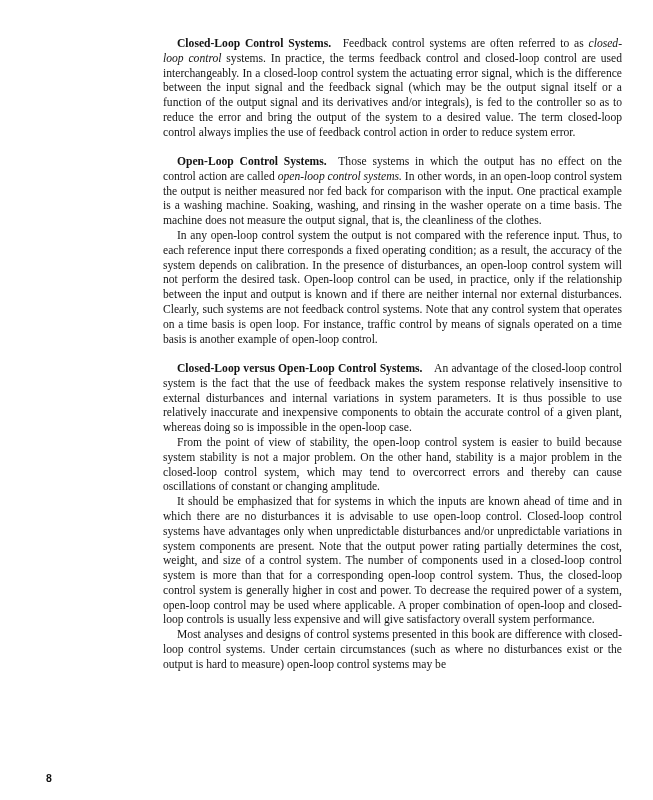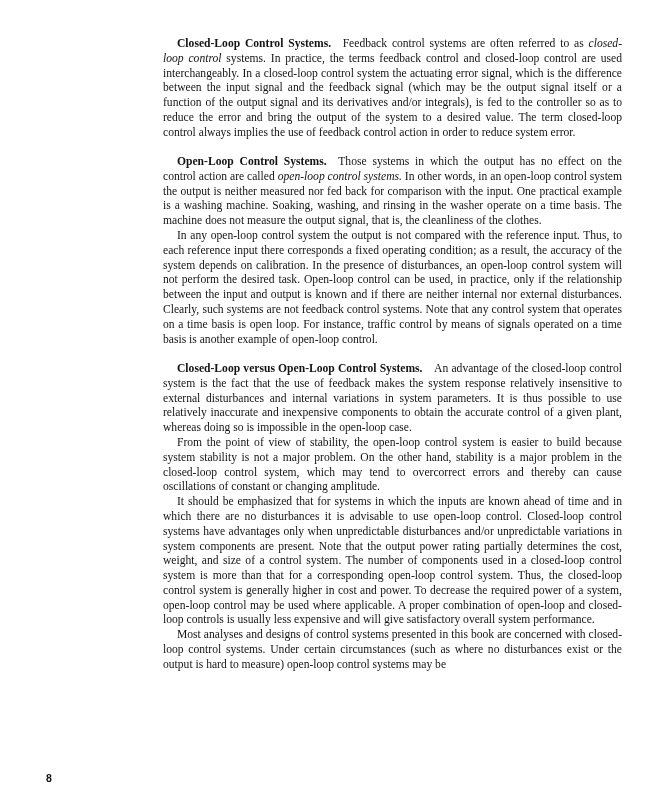--- a/index.html
+++ b/index.html
@@ -59,20 +59,20 @@
 
 <div class="page">
 
   <div class="text-block">
       <p class="para section"><span class="run-bold">Closed-Loop Control Systems.</span><span class="run-normal"> Feedback control systems are often referred to as </span><span class="run-italic">closed-loop control</span><span class="run-normal"> systems. In practice, the terms feedback control and closed-loop control are used interchangeably. In a closed-loop control system the actuating error signal, which is the difference between the input signal and the feedback signal (which may be the output signal itself or a function of the output signal and its derivatives and/or integrals), is fed to the controller so as to reduce the error and bring the output of the system to a desired value. The term closed-loop control always implies the use of feedback control action in order to reduce system error.</span></p>
       <p class="para section"><span class="run-bold">Open-Loop Control Systems.</span><span class="run-normal"> Those systems in which the output has no effect on the control action are called </span><span class="run-italic">open-loop control systems.</span><span class="run-normal"> In other words, in an open-loop control system the output is neither measured nor fed back for comparison with the input. One practical example is a washing machine. Soaking, washing, and rinsing in the washer operate on a time basis. The machine does not measure the output signal, that is, the cleanliness of the clothes.</span></p>
       <p class="para body"><span class="run-normal">In any open-loop control system the output is not compared with the reference input. Thus, to each reference input there corresponds a fixed operating condition; as a result, the accuracy of the system depends on calibration. In the presence of disturbances, an open-loop control system will not perform the desired task. Open-loop control can be used, in practice, only if the relationship between the input and output is known and if there are neither internal nor external disturbances. Clearly, such systems are not feedback control systems. Note that any control system that operates on a time basis is open loop. For instance, traffic control by means of signals operated on a time basis is another example of open-loop control.</span></p>
       <p class="para section"><span class="run-bold">Closed-Loop versus Open-Loop Control Systems.</span><span class="run-normal"> An advantage of the closed-loop control system is the fact that the use of feedback makes the system response relatively insensitive to external disturbances and internal variations in system parameters. It is thus possible to use relatively inaccurate and inexpensive components to obtain the accurate control of a given plant, whereas doing so is impossible in the open-loop case.</span></p>
       <p class="para body"><span class="run-normal">From the point of view of stability, the open-loop control system is easier to build because system stability is not a major problem. On the other hand, stability is a major problem in the closed-loop control system, which may tend to overcorrect errors and thereby can cause oscillations of constant or changing amplitude.</span></p>
       <p class="para body"><span class="run-normal">It should be emphasized that for systems in which the inputs are known ahead of time and in which there are no disturbances it is advisable to use open-loop control. Closed-loop control systems have advantages only when unpredictable disturbances and/or unpredictable variations in system components are present. Note that the output power rating partially determines the cost, weight, and size of a control system. The number of components used in a closed-loop control system is more than that for a corresponding open-loop control system. Thus, the closed-loop control system is generally higher in cost and power. To decrease the required power of a system, open-loop control may be used where applicable. A proper combination of open-loop and closed-loop controls is usually less expensive and will give satisfactory overall system performance.</span></p>
-      <p class="para body"><span class="run-normal">Most analyses and designs of control systems presented in this book are concerned with closed-loop control systems. Under certain circumstances (such as where no disturbances exist or the output is hard to measure) open-loop control systems may be</span></p>
+      <p class="para body"><span class="run-normal">Most analyses and designs of control systems presented in this book are difference with closed-loop control systems. Under certain circumstances (such as where no disturbances exist or the output is hard to measure) open-loop control systems may be</span></p>
     </div>
 
   <div class="footer">
     <span class="page-number">8</span>
   </div>
 
 </div>
 
 </body></html>

